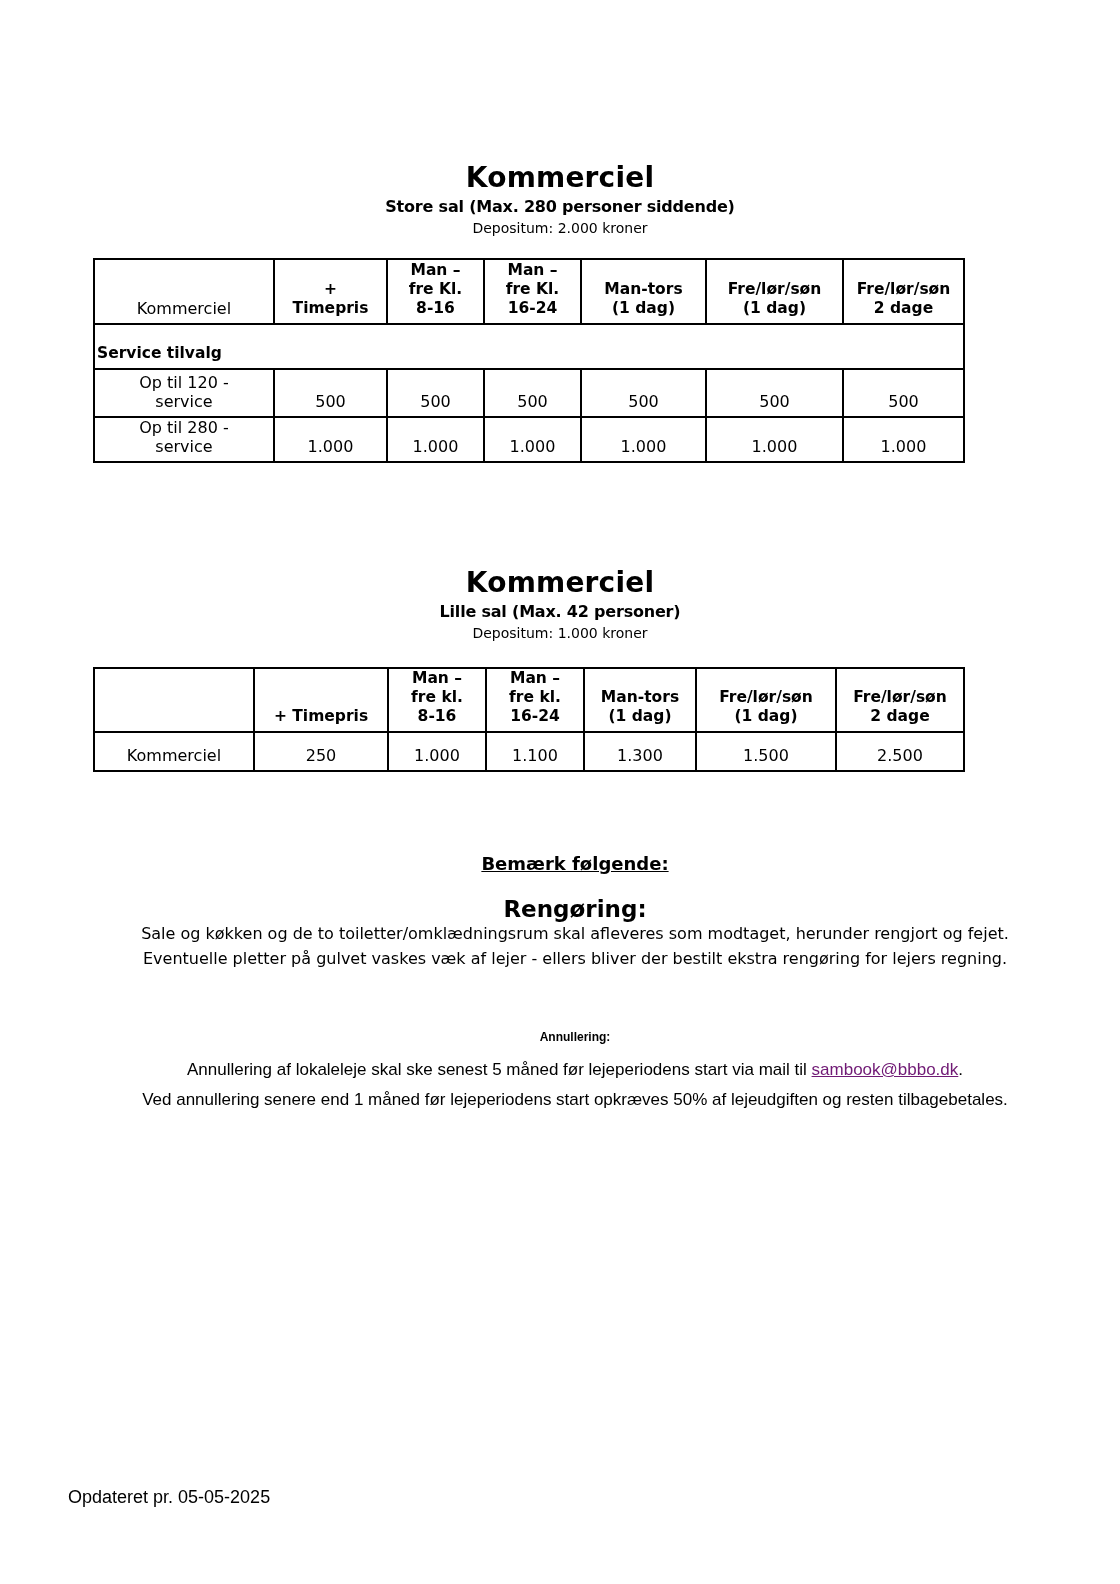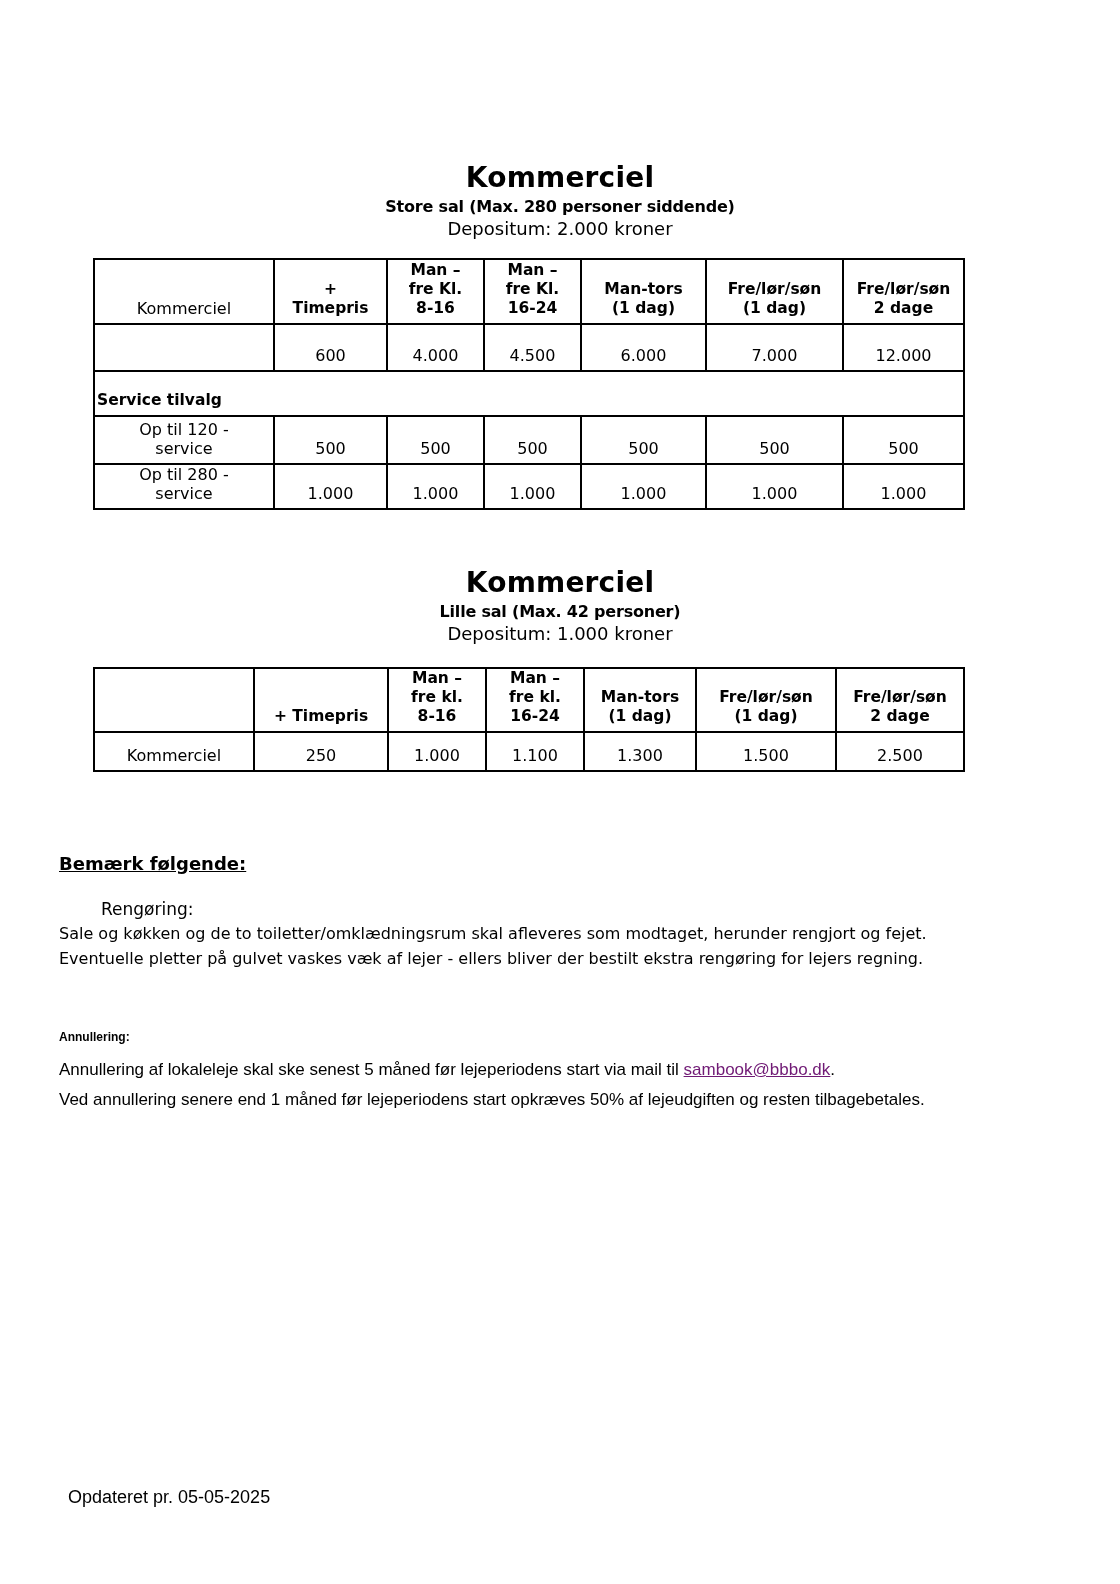--- a/index.html
+++ b/index.html
@@ -8,42 +8,42 @@
     font-family:"DejaVu Sans", sans-serif; position:relative; overflow:hidden;
   }
   .page { position:absolute; left:0; top:0; width:1120px; height:1584px; background:#ffffff; }
 
   
   .title-block { position:absolute; left:0; width:1120px; text-align:center; }
   #title-block-1 { top:163px; }
   #title-block-2 { top:568px; }
   .doc-title    { font-size:28px; font-weight:bold; line-height:30px; letter-spacing:0.2px; }
   .doc-subtitle { font-size:16px; font-weight:bold; line-height:19px; margin-top:4px; letter-spacing:-0.2px; }
-  .doc-deposit  { font-size:18px; font-weight:normal; line-height:21px; margin-top:2px; }
+  .doc-deposit  { font-size:14px; font-weight:normal; line-height:21px; margin-top:2px; }
 
   
   table.price-table {
     position:absolute; left:93px; border-collapse:collapse; table-layout:fixed;
     font-size:15.5px;
   }
   #store-table { top:258px; }
   #lille-table { top:667px; }
   .price-table td {
     border:2px solid #000000; text-align:center; vertical-align:bottom;
     padding:0 2px 5px 2px; line-height:19px; white-space:pre-line; overflow:hidden;margin-left:42px;
   }
   .price-table td.hdr { font-weight:bold; }
   .price-table td.reg { font-weight:normal; font-size:16px; }
   .price-table td.val { font-weight:normal; font-size:16px; }
   .price-table td.service-title-cell { font-weight:bold; text-align:left; }
 
   
-  .note { position:absolute; left:59px; width:1000px; }
+  .note { position:absolute; left:75px; width:1000px;text-align:center; }
   .note-bemaerk   { top:853px;  font-size:18px; font-weight:bold; text-decoration:underline; line-height:22px; }
-  .note-reng-head { top:899px;  font-size:17px; font-weight:normal; line-height:21px;margin-left:42px; }
+  .note-reng-head { top:899px;  font-size:23px; font-weight:bold; line-height:21px; }
   .note-reng-body { top:921px;  font-size:16px; line-height:25px; }
   .note-ann-head  { top:1026px; font-size:12px; font-weight:bold; line-height:22px;
                     font-family:"Liberation Sans", sans-serif; }
   .note-ann-body  { top:1055px; font-size:17px; line-height:30px;
                     font-family:"Liberation Sans", sans-serif; }
   .mail-link { text-decoration:underline; cursor:pointer; }
 
   
   .doc-footer { position:absolute; left:68px; top:1487px; font-size:18px; line-height:21px;
                 font-family:"Liberation Sans", sans-serif; }
@@ -79,29 +79,20 @@
 8-16</td>
       <td class="hdr">Man –
 fre Kl.
 16-24</td>
       <td class="hdr">Man-tors
 (1 dag)</td>
       <td class="hdr">Fre/lør/søn
 (1 dag)</td>
       <td class="hdr">Fre/lør/søn
 2 dage</td>
-    </tr>
-    <tr style="height:47px">
-      <td class="val"></td>
-      <td class="val">600</td>
-      <td class="val">4.000</td>
-      <td class="val">4.500</td>
-      <td class="val">6.000</td>
-      <td class="val">7.000</td>
-      <td class="val">12.000</td>
     </tr>
     <tr style="height:45px">
       <td colspan="7" class="service-title-cell">Service tilvalg</td>
     </tr>
     <tr style="height:48px">
       <td class="reg">Op til 120 -
 service</td>
       <td class="val">500</td>
       <td class="val">500</td>
       <td class="val">500</td>

